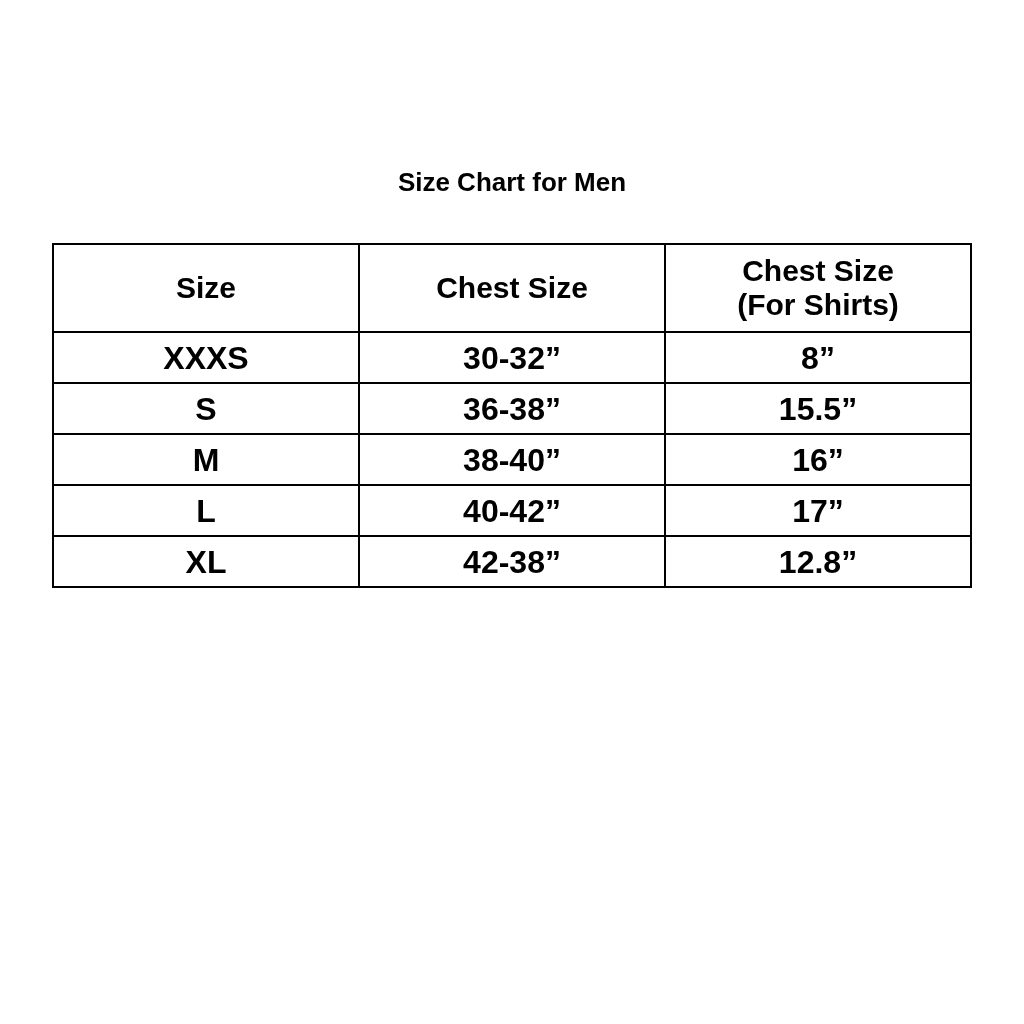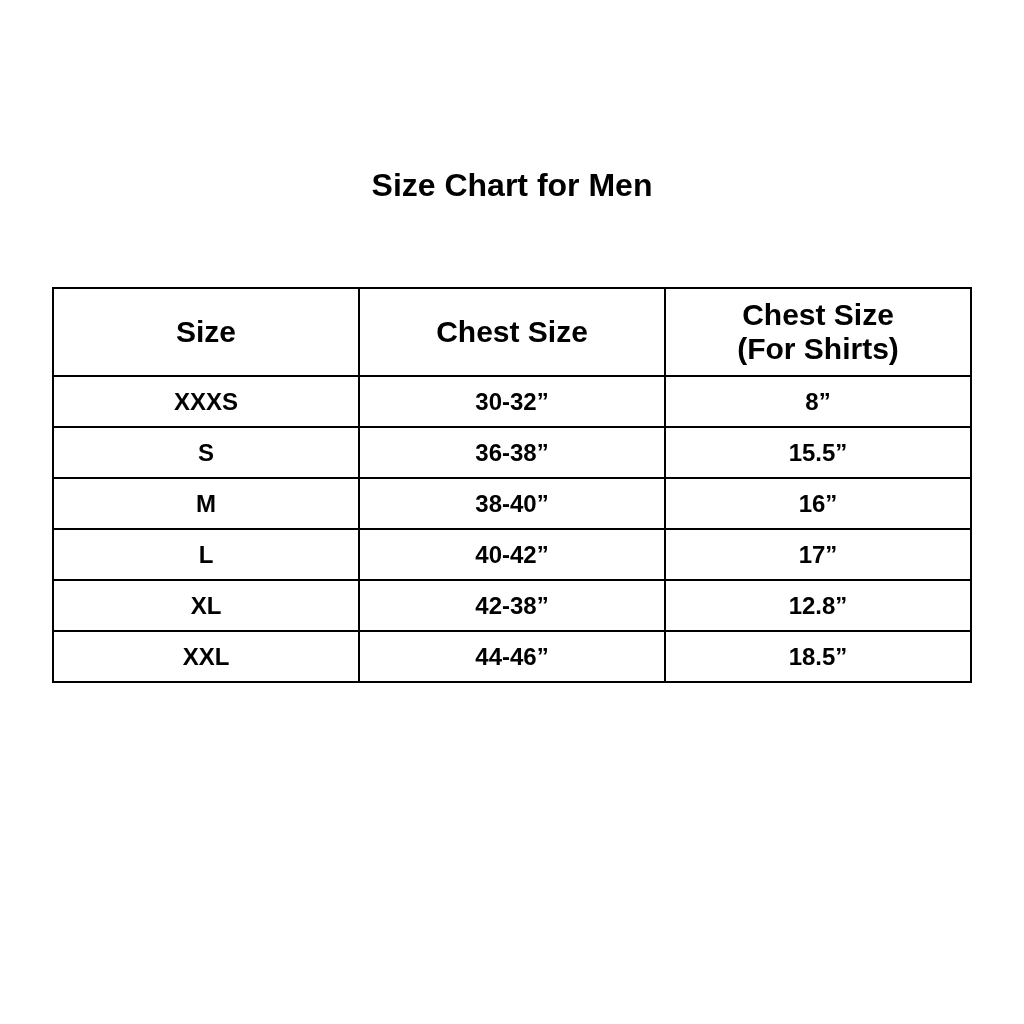--- a/index.html
+++ b/index.html
@@ -14,52 +14,51 @@
     font-family: "Liberation Sans", sans-serif;
     color: #000000;
   }
   .page-title {
     position: absolute;
     top: 169px;
     left: 0;
     width: 100%;
     margin: 0;
     text-align: center;
-    font-size: 32px;
+    font-size: 26px;
     line-height: 1.0;
     font-weight: bold;
     color: #000000;
   }
   table.size-table {
     position: absolute;
     left: 52px;
     top: 243px;
     width: 920px;
     border-collapse: collapse;
     table-layout: fixed;
-    margin-top: 44px;
   }
   table.size-table th,
   table.size-table td {
     border: 2px solid #000000;
     text-align: center;
     vertical-align: middle;
     font-weight: bold;
     color: #000000;
     padding: 0;
     background: #ffffff;
   }
   table.size-table th {
     height: 86px;
     font-size: 30px;
     line-height: 1.15;
   }
   table.size-table td {
     height: 49px;
-    font-size: 24px;
+    font-size: 32px;
     line-height: 1.0;
   }
 </style>
 </head>
 <body>
 
 <h1 class="page-title">Size Chart for Men</h1>
 
 <table class="size-table">
   <thead>
@@ -95,19 +94,14 @@
     <tr>
       <td>L</td>
       <td>40-42”</td>
       <td>17”</td>
     </tr>
     <tr>
       <td>XL</td>
       <td>42-38”</td>
       <td>12.8”</td>
     </tr>
-    <tr>
-      <td>XXL</td>
-      <td>44-46”</td>
-      <td>18.5”</td>
-    </tr>
   </tbody>
 </table>
 
 </body></html>

